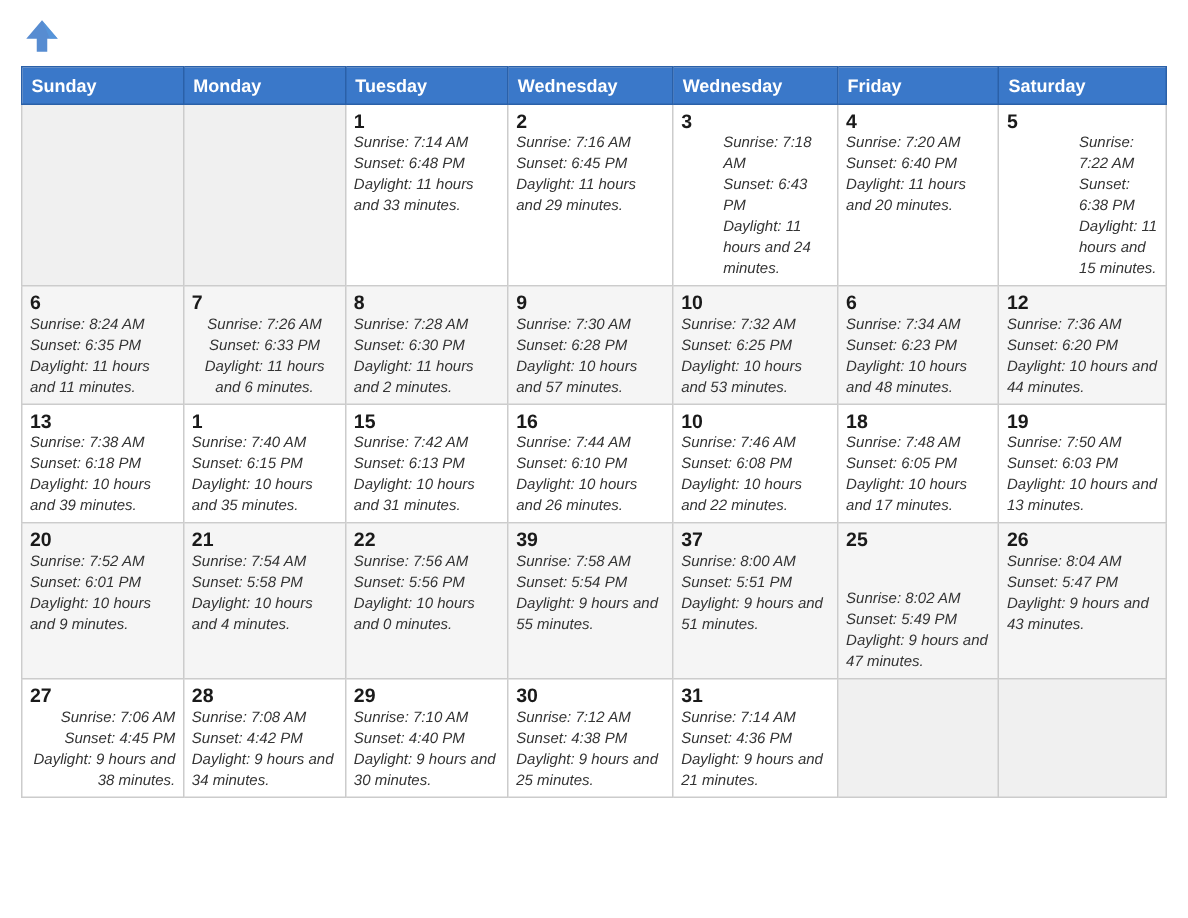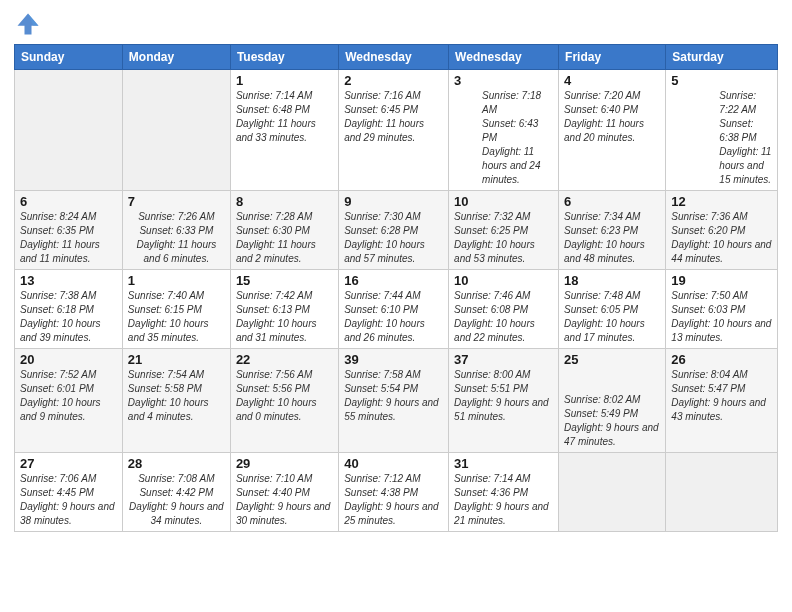--- a/index.html
+++ b/index.html
@@ -290,38 +290,38 @@
           <td>
             <span class="day-num">26</span>
             <div class="day-info" style="white-space: pre-line;">Sunrise: 8:04 AM
 Sunset: 5:47 PM
 Daylight: 9 hours and 43 minutes.</div>
           </td>
         </tr>
         <tr>
           <td>
             <span class="day-num">27</span>
-            <div class="day-info" style="white-space: pre-line;">Sunrise: 7:06 AM
+            <div class="day-info" style="white-space: pre-line; text-align: right;">Sunrise: 7:06 AM
 Sunset: 4:45 PM
 Daylight: 9 hours and 38 minutes.</div>
           </td>
           <td>
             <span class="day-num">28</span>
-            <div class="day-info" style="white-space: pre-line; text-align: center;">Sunrise: 7:08 AM
+            <div class="day-info" style="white-space: pre-line;">Sunrise: 7:08 AM
 Sunset: 4:42 PM
 Daylight: 9 hours and 34 minutes.</div>
           </td>
           <td>
             <span class="day-num">29</span>
             <div class="day-info" style="white-space: pre-line;">Sunrise: 7:10 AM
 Sunset: 4:40 PM
 Daylight: 9 hours and 30 minutes.</div>
           </td>
           <td>
-            <span class="day-num">40</span>
+            <span class="day-num">30</span>
             <div class="day-info" style="white-space: pre-line;">Sunrise: 7:12 AM
 Sunset: 4:38 PM
 Daylight: 9 hours and 25 minutes.</div>
           </td>
           <td>
             <span class="day-num">31</span>
             <div class="day-info" style="white-space: pre-line;">Sunrise: 7:14 AM
 Sunset: 4:36 PM
 Daylight: 9 hours and 21 minutes.</div>
           </td>

